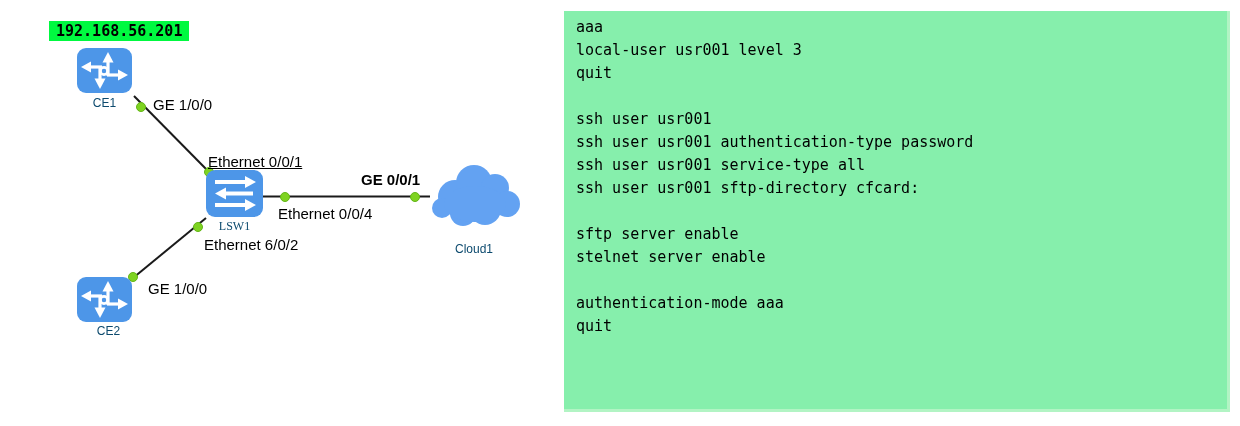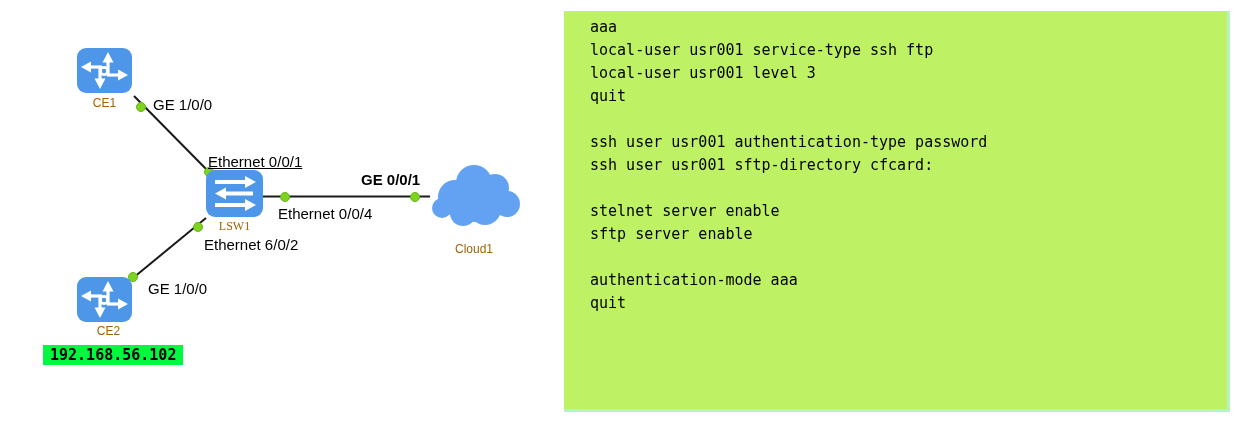--- a/index.html
+++ b/index.html
@@ -13,21 +13,21 @@
   #links-svg{left:0;top:0;width:564px;height:426px;}
   .link{stroke:#1a1a1a;stroke-width:2;}
   .dot{fill:#7ed321;stroke:#63b517;stroke-width:1;}
   .device{display:block;}
   .device svg{display:block;width:100%;height:100%;}
   #ce1{left:77px;top:48px;width:55px;height:45px;}
   #lsw1{left:206px;top:170px;width:57px;height:47px;}
   #ce2{left:77px;top:277px;width:55px;height:45px;}
   #cloud1{left:425px;top:159px;width:98px;height:74px;}
   .dev-label{
-    font-size:12px;color:#a16207;text-align:center;white-space:nowrap;
+    font-size:12px;color:#0c4a6e;text-align:center;white-space:nowrap;
   }
   #ce1-label{left:77px;top:96px;width:55px;}
   #lsw1-label{left:206px;top:219px;width:57px;font-family:Liberation Serif, serif;}
   #ce2-label{left:81px;top:324px;width:55px;}
   #cloud1-label{left:425px;top:242px;width:98px;}
   .port-label{font-size:15px;color:#000000;white-space:nowrap;}
   #p-ce1-ge{left:153px;top:96px;}
   #p-eth1{left:208px;top:153px;text-decoration:underline;}
   #p-ge001{left:361px;top:171px;font-weight:bold;}
   #p-eth4{left:278px;top:205px;}
@@ -36,21 +36,21 @@
   .ip-label{
     font-family:"DejaVu Sans Mono","Liberation Mono",monospace;
     font-size:15px;font-weight:bold;color:#000000;background:#00f940;
     padding:1px 7px;white-space:nowrap;
   }
   #ip-ce1{left:49px;top:21px;}
   #ip-ce2{left:43px;top:345px;}
   
   #config-panel{
     left:564px;top:11px;width:666px;height:401px;box-sizing:border-box;
-    background:#bef264;padding:5px 0 0 26px;
+    background:#86efac;padding:5px 0 0 12px;
     border-right:3px solid #b2f4c4;border-bottom:3px solid #b2f4c4;
   }
   .config-line{
     font-family:"DejaVu Sans Mono","Liberation Mono",monospace;
     font-size:15px;line-height:23px;height:23px;color:#000000;white-space:pre;
   }
 </style>
 </head>
 <body>
 
@@ -136,30 +136,31 @@
   <div class="abs dev-label" id="ce2-label">CE2</div>
   <div class="abs dev-label" id="cloud1-label">Cloud1</div>
 
   <div class="abs port-label" id="p-ce1-ge">GE 1/0/0</div>
   <div class="abs port-label" id="p-eth1">Ethernet 0/0/1</div>
   <div class="abs port-label" id="p-ge001">GE 0/0/1</div>
   <div class="abs port-label" id="p-eth4">Ethernet 0/0/4</div>
   <div class="abs port-label" id="p-eth2">Ethernet 6/0/2</div>
   <div class="abs port-label" id="p-ce2-ge">GE 1/0/0</div>
 
-  <div class="abs ip-label" id="ip-ce2">192.168.56.102</div>
+  <div class="abs ip-label" id="ip-ce1">192.168.56.201</div>
 </div>
 
 <div class="abs" id="config-panel">
   <div class="config-line">aaa</div>
-  <div class="config-line">local-user usr001 service-type ssh ftp</div>
   <div class="config-line">local-user usr001 level 3</div>
   <div class="config-line">quit</div>
   <div class="config-line"></div>
+  <div class="config-line">ssh user usr001</div>
   <div class="config-line">ssh user usr001 authentication-type password</div>
+  <div class="config-line">ssh user usr001 service-type all</div>
   <div class="config-line">ssh user usr001 sftp-directory cfcard:</div>
   <div class="config-line"></div>
+  <div class="config-line">sftp server enable</div>
   <div class="config-line">stelnet server enable</div>
-  <div class="config-line">sftp server enable</div>
   <div class="config-line"></div>
   <div class="config-line">authentication-mode aaa</div>
   <div class="config-line">quit</div>
 </div>
 
 </body></html>

